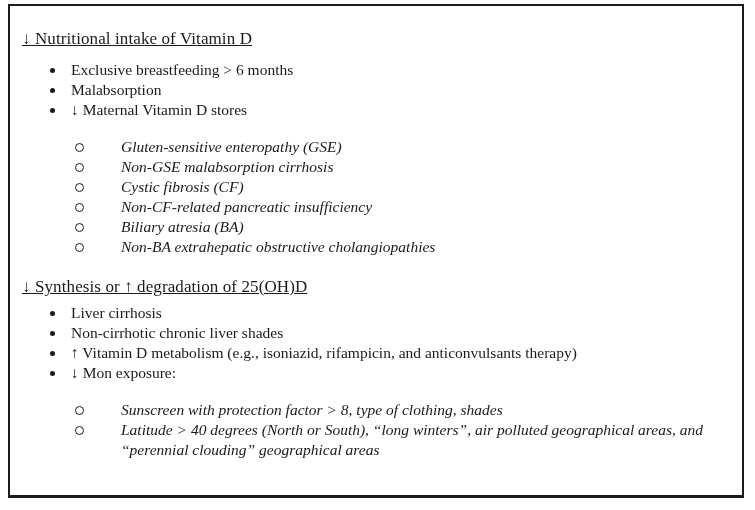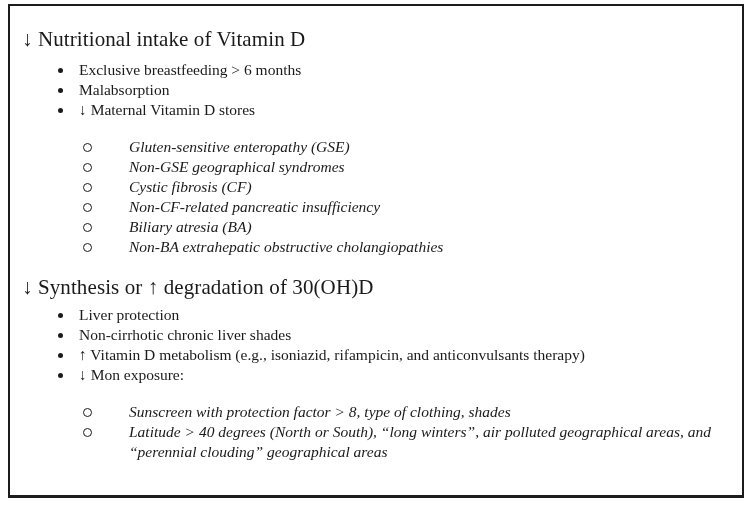--- a/index.html
+++ b/index.html
@@ -19,30 +19,31 @@
     border: 2px solid #1c1c1c;
     border-bottom-width: 3px;
     background: #ffffff;
   }
   .content {
     padding: 0 4px 0 6px;
     font-size: 15.5px;
     line-height: 20px;
   }
   .heading {
-    font-size: 21px;
+    font-size: 17px;
     line-height: 20px;
     margin: 0 0 0 6px;
     letter-spacing: 0.1px;
+    text-decoration: underline;
   }
   #sec1 .heading { margin-top: 23px; margin-bottom: 11px; }
   #sec2 .heading { margin-top: 20px; margin-bottom: 6px; }
   ul.list {
     list-style: none;
-    margin: 8px; padding: 0;
+    margin: 0; padding: 0;
   }
   ul.level2 { margin-top: 17px; font-style: italic; }
   ul.list li {
     display: flex;
     align-items: flex-start;
     line-height: 20px;
   }
   .marker { flex: 0 0 auto; box-sizing: border-box; }
   .marker.disc {
     width: 5px; height: 5px;
@@ -81,21 +82,21 @@
             <span class="li-text">↓ Maternal Vitamin D stores</span>
           </li>
         </ul>
       <ul class="list level2">
           <li>
             <span class="marker circle"></span>
             <span class="li-text">Gluten-sensitive enteropathy (GSE)</span>
           </li>
           <li>
             <span class="marker circle"></span>
-            <span class="li-text">Non-GSE geographical syndromes</span>
+            <span class="li-text">Non-GSE malabsorption cirrhosis</span>
           </li>
           <li>
             <span class="marker circle"></span>
             <span class="li-text">Cystic fibrosis (CF)</span>
           </li>
           <li>
             <span class="marker circle"></span>
             <span class="li-text">Non-CF-related pancreatic insufficiency</span>
           </li>
           <li>
@@ -103,25 +104,25 @@
             <span class="li-text">Biliary atresia (BA)</span>
           </li>
           <li>
             <span class="marker circle"></span>
             <span class="li-text">Non-BA extrahepatic obstructive cholangiopathies</span>
           </li>
         </ul>
     </section>
 
     <section id="sec2">
-      <p class="heading">↓ Synthesis or ↑ degradation of 30(OH)D</p>
+      <p class="heading">↓ Synthesis or ↑ degradation of 25(OH)D</p>
       <ul class="list level1">
           <li>
             <span class="marker disc"></span>
-            <span class="li-text">Liver protection</span>
+            <span class="li-text">Liver cirrhosis</span>
           </li>
           <li>
             <span class="marker disc"></span>
             <span class="li-text">Non-cirrhotic chronic liver shades</span>
           </li>
           <li>
             <span class="marker disc"></span>
             <span class="li-text">↑ Vitamin D metabolism (e.g., isoniazid, rifampicin, and anticonvulsants therapy)</span>
           </li>
           <li>

